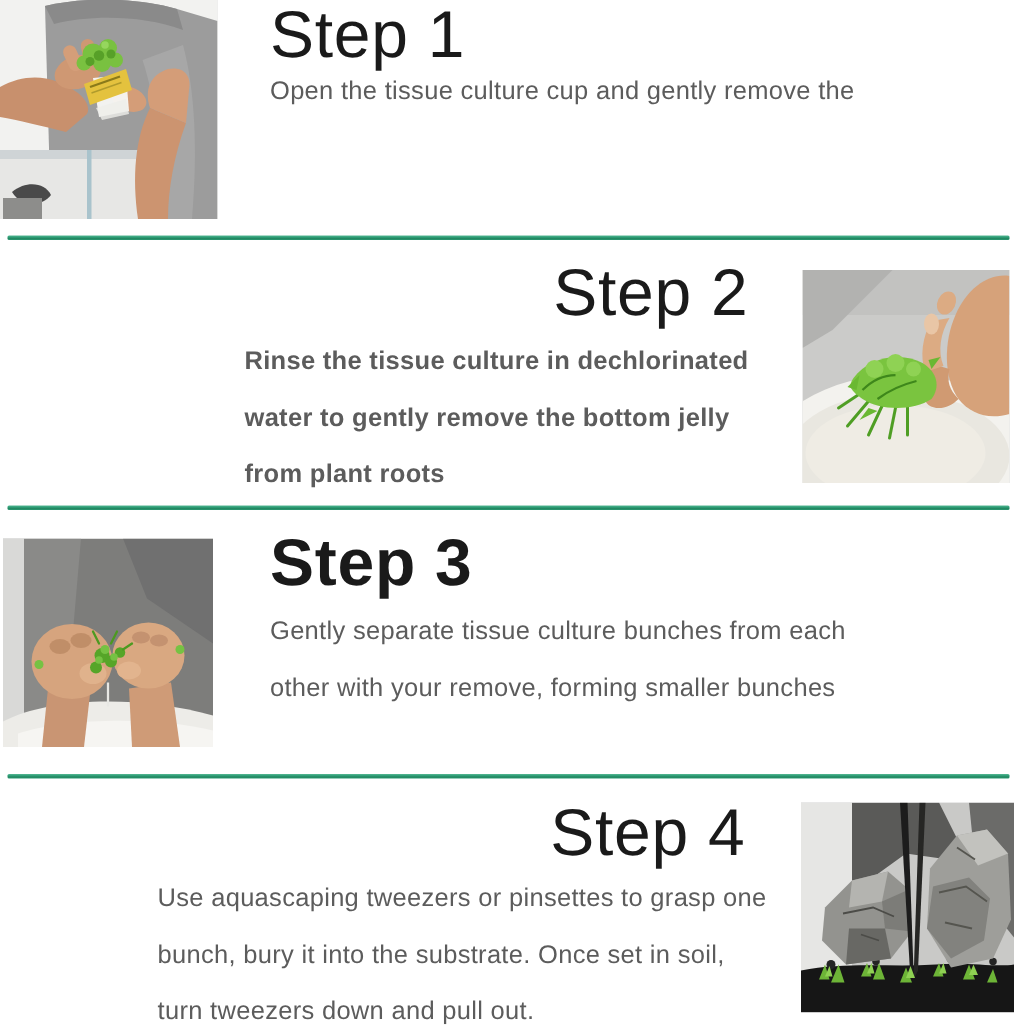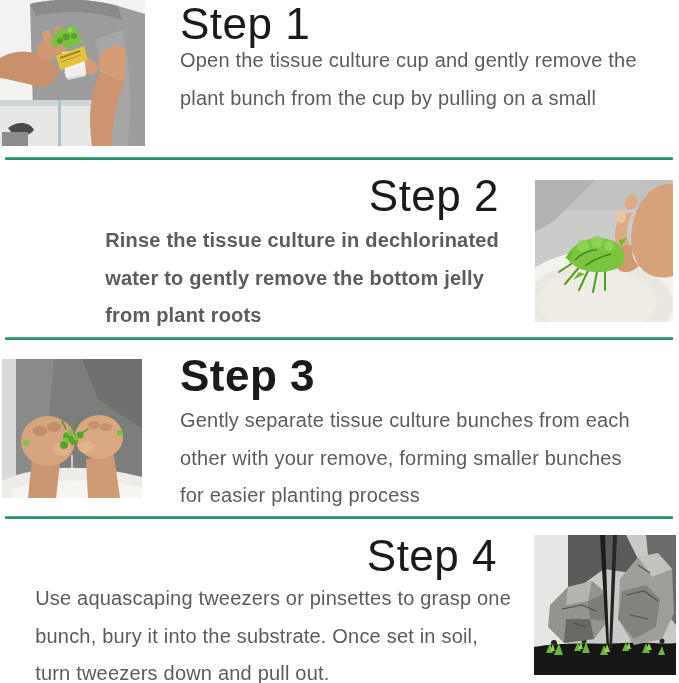--- a/index.html
+++ b/index.html
@@ -16,21 +16,21 @@
     background:linear-gradient(to bottom,#57b893,var(--divider) 40%,#23865f 70%,var(--divider));
     border-radius:1px;
   }
   .step-title{
     position:absolute;
     font-size:44px;line-height:44px;font-weight:500;
     color:var(--heading);letter-spacing:0.5px;white-space:nowrap;
   }
   .step-text{
     position:absolute;
-    font-size:20px;line-height:37.5px;
+    font-size:17px;line-height:37.5px;
     color:var(--body);letter-spacing:0.2px;white-space:nowrap;
   }
   .right{text-align:left;}
   .photo{position:absolute;overflow:hidden;background:#ddd;}
   .photo svg{display:block;width:100%;height:100%;}
 </style>
 </head>
 <body>
 
 <div class="page" style="--divider: #2d9c76; --heading: #1a1a1a; --body: #5c5c5c; background: rgb(255, 255, 255);">
@@ -70,21 +70,20 @@
             <circle cx="66" cy="37" r="3.5"></circle>
             <circle cx="74" cy="36" r="3"></circle>
             <circle cx="60" cy="41" r="3"></circle>
           </g>
         <circle cx="70" cy="30" r="2.5" fill="#96d65e"></circle>
       </svg>
     </div>
     <div class="step-title" style="left:180px;top:2px;">Step 1</div>
     <div class="step-text" style="left:180px;top:42px;">
       <div>Open the tissue culture cup and gently remove the</div>
-      <div>plant bunch from the cup by pulling on a small</div>
     </div>
   </div>
 
   <div class="divider" style="top:157px;"></div>
 
   <div class="step">
     <div class="step-title right" style="right:180px;top:174px;">Step 2</div>
     <div class="step-text right" style="right:180px;top:222px;font-weight:bold;">
       <div>Rinse the tissue culture in dechlorinated</div>
       <div>water to gently remove the bottom jelly</div>
@@ -168,21 +167,20 @@
             <line x1="72" y1="70" x2="76" y2="62"></line>
             <line x1="80" y1="74" x2="86" y2="70"></line>
         </g>
         <line x1="70" y1="96" x2="70" y2="112" stroke="#e8e8e4" stroke-width="1.5"></line>
       </svg>
     </div>
     <div class="step-title" style="left:180px;top:354px;font-weight:bold;">Step 3</div>
     <div class="step-text" style="left:180px;top:402px;">
       <div>Gently separate tissue culture bunches from each</div>
       <div>other with your remove, forming smaller bunches</div>
-      <div>for easier planting process</div>
     </div>
   </div>
 
   <div class="divider" style="top:516px;"></div>
 
   <div class="step">
     <div class="step-title right" style="right:182px;top:534px;">Step 4</div>
     <div class="step-text right" style="right:168px;top:580px;">
       <div>Use aquascaping tweezers or pinsettes to grasp one</div>
       <div>bunch, bury it into the substrate. Once set in soil,</div>

